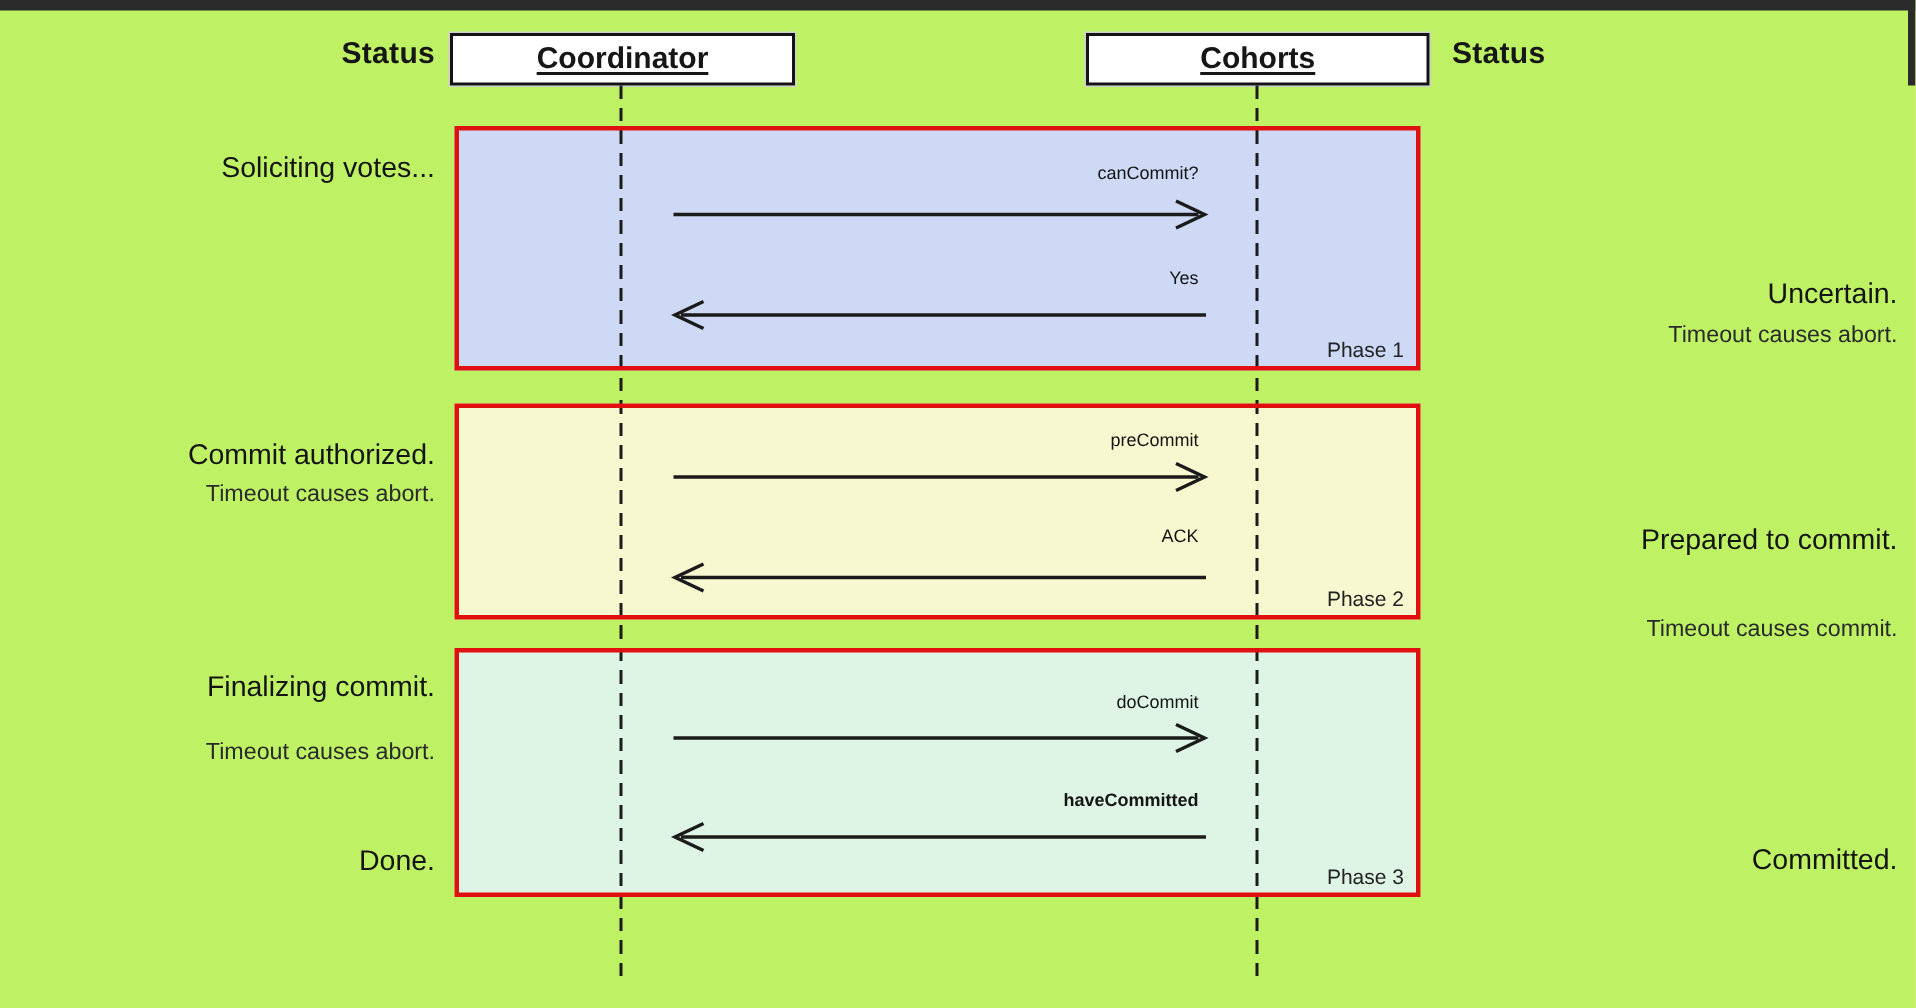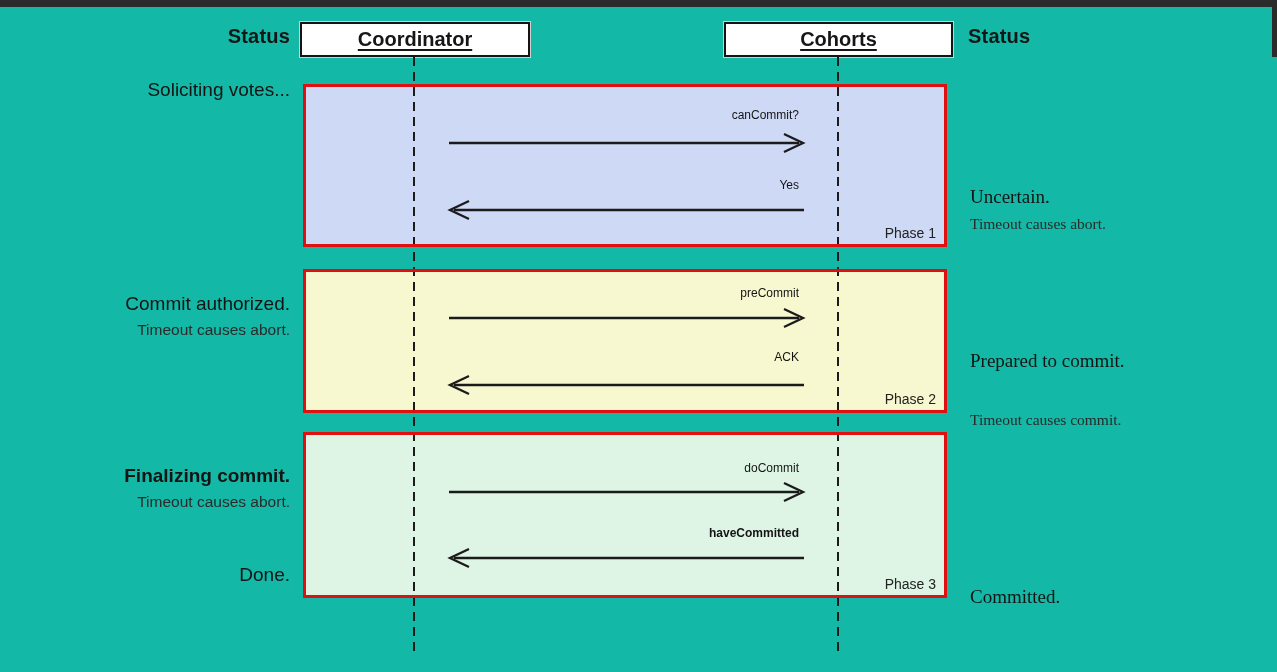--- a/index.html
+++ b/index.html
@@ -1,17 +1,17 @@
 <!DOCTYPE html>
 <html><head>
 <meta charset="utf-8">
 <style>
   html,body{margin:0;padding:0;}
   body{font-family:"Liberation Sans", sans-serif; background:#e6e6e6;}
-  .canvas{position:relative; width:1277px; height:672px; background:#14b8a6; overflow:hidden; color:#161616;}
+  .canvas{position:relative; width:1277px; height:672px; background:#bef264; overflow:hidden; color:#161616;}
 
   .top-bar{position:absolute; left:0; top:0; width:1277px; height:7px; background:#2b2b2b;}
   .right-strip{position:absolute; left:1272px; top:0; width:5px; height:57px; background:#2b2b2b;}
 
   .hdr{position:absolute; top:25px; font-size:20px; font-weight:bold; letter-spacing:.2px;}
   .hdr.left{left:40px; width:250px; text-align:right;}
   .hdr.right{left:968px; width:300px; text-align:left;}
 
   .actor{position:absolute; top:22px; height:35px; background:#ffffff; border:2px solid #141414;
          box-shadow:0 0 0 1px #cfcfcf; display:flex; align-items:center; justify-content:center;
@@ -41,29 +41,29 @@
   .phase-tag{position:absolute; right:8px; bottom:3px; font-size:14px; color:#222;}
 
   
   .p1 .m1{top:21px;}  .p1 .a1{top:43px;}  .p1 .m2{top:91px;}  .p1 .a2{top:110px;}
   .p2 .m1{top:14px;}  .p2 .a1{top:33px;}  .p2 .m2{top:78px;}  .p2 .a2{top:100px;}
   .p3 .m1{top:26px;}  .p3 .a1{top:44px;}  .p3 .m2{top:91px;font-weight:bold;}  .p3 .a2{top:110px;}
 
   .status-main{position:absolute; font-size:19px; color:#141414;}
   .status-sub{position:absolute; font-size:15.5px; color:#2a2a2a;}
   .col-left{left:20px; width:270px; text-align:right;}
-  .col-right{left:970px; width:295px; text-align:left;font-family:Liberation Serif, serif;}
+  .col-right{left:970px; width:295px; text-align:right;}
 
-  .ls1-main{top:79px;}
+  .ls1-main{top:102px;}
   .ls2-main{top:293px;} .ls2-sub{top:321px;}
-  .ls3-main{top:465px;font-weight:bold;} .ls3-sub{top:493px;}
+  .ls3-main{top:448px;} .ls3-sub{top:493px;}
   .ls3-done{top:564px;}
   .rs1-main{top:186px;} .rs1-sub{top:215px;}
   .rs2-main{top:350px;} .rs2-sub{top:379px;margin-top:32px;}
-  .rs3-main{top:563px;margin-top:23px;}
+  .rs3-main{top:563px;}
 
   svg line, svg polyline{stroke:#1b1b1b; stroke-width:2.3; fill:none; stroke-linecap:butt;}
 </style>
 </head>
 <body>
 
 <div class="canvas">
 
   <div class="top-bar"></div>
   <div class="right-strip"></div>

